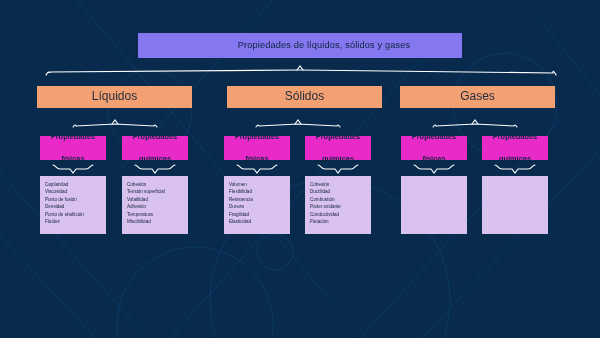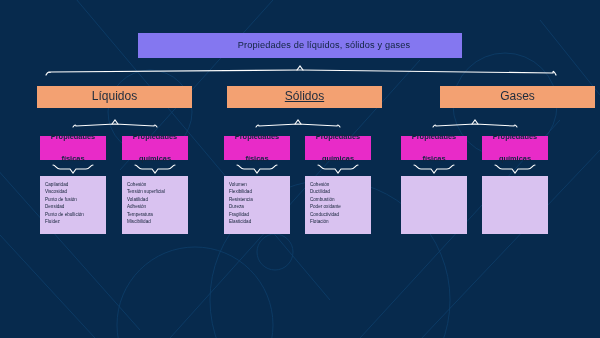--- a/index.html
+++ b/index.html
@@ -39,22 +39,22 @@
   }
   
   .state-box {
     top: 86px;
     height: 22px;
     background: #f3a172;
     color: #1d2b3d;
     font-size: 12px;
   }
   #state-liquidos { left: 37px;  width: 155px; }
-  #state-solidos  { left: 227px; width: 155px; text-decoration: underline; }
-  #state-gases    { left: 400px; width: 155px; margin-left: 40px; }
+  #state-solidos  { left: 227px; width: 155px; }
+  #state-gases    { left: 400px; width: 155px; }
   
   .prop-chip {
     top: 136px;
     height: 24px;
     background: #e82bc8;
     color: #11273f;
     font-size: 7.4px;
     flex-direction: column;
     justify-content: center;
     font-weight: bold;

